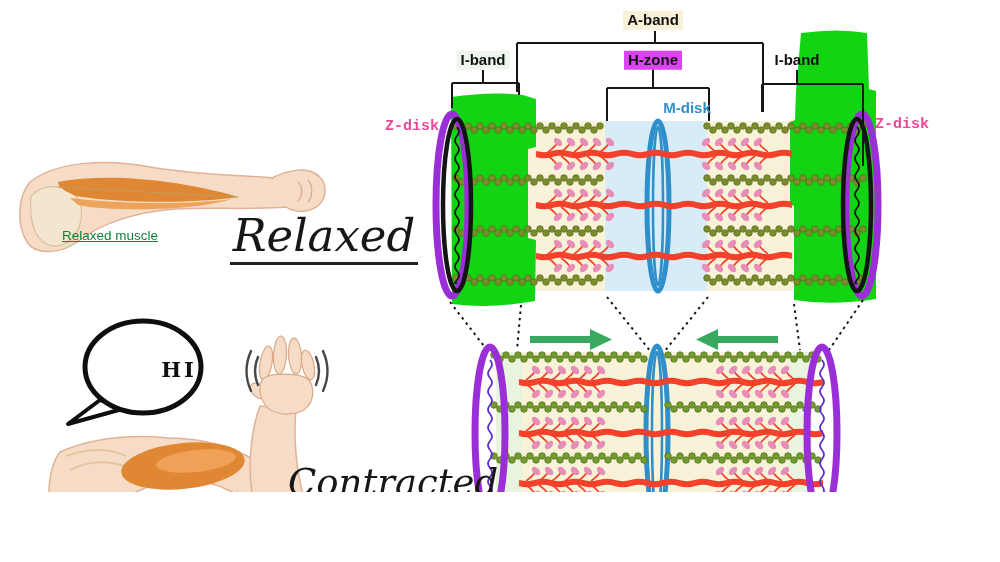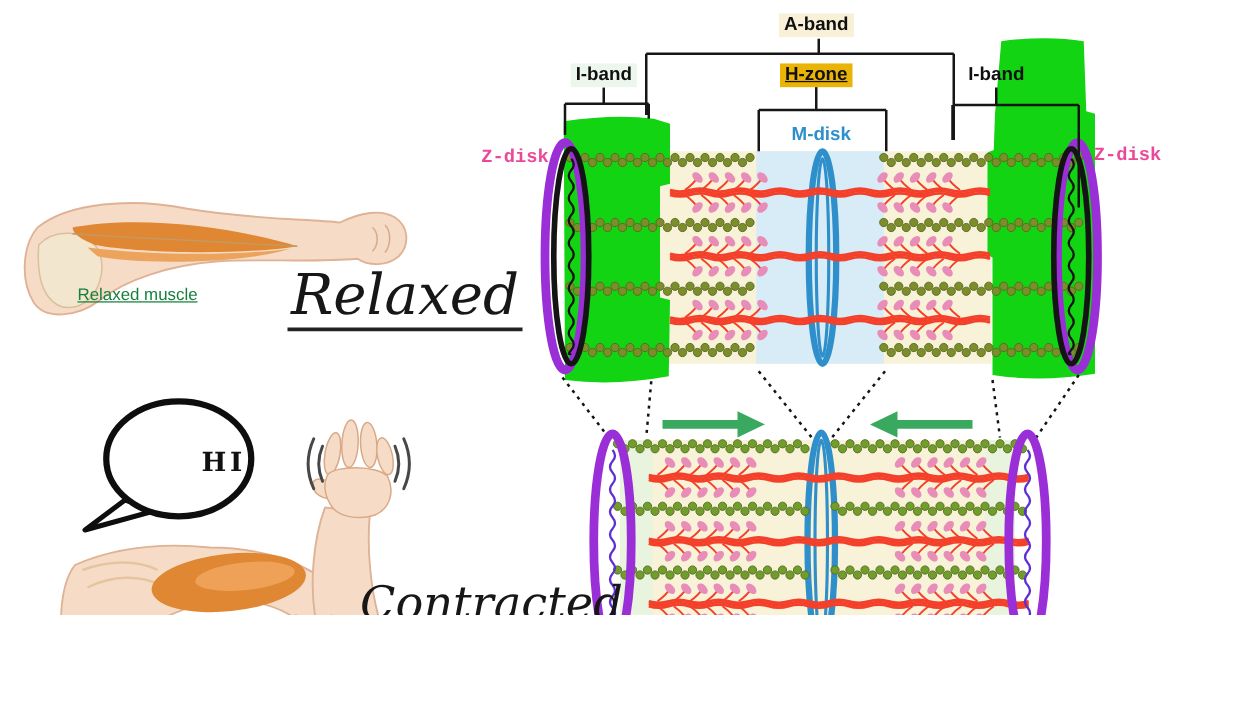--- a/index.html
+++ b/index.html
@@ -806,23 +806,23 @@
       </g>
 
     <path class="bracket" d="M 655,31 V 43 M 517,43 H 763 M 517,43 V 92 M 763,43 V 112
              M 483,70 V 83 M 452,83 H 519 M 452,83 V 108 M 519,83 V 95
              M 797,70 V 84 M 762,84 H 863 M 762,84 V 112 M 863,84 V 166
              M 653,68 V 88 M 607,88 H 709 M 607,88 V 121 M 709,88 V 121"></path>
   </svg>
 
   <div class="band-label" style="left:653px;top:20px;background:#f8f1d8;">A-band</div>
   <div class="band-label" style="left:483px;top:60px;background:#edf6ec;">I-band</div>
-  <div class="band-label" style="left:653px;top:60px;background:#eab308;text-decoration:underline;">H-zone</div>
+  <div class="band-label" style="left:653px;top:60px;background:#d946ef;">H-zone</div>
   <div class="band-label" style="left:797px;top:60px;">I-band</div>
-  <div class="band-label mlab" style="left:657px;top:108px;">M-disk</div>
+  <div class="band-label mlab" style="left:687px;top:108px;">M-disk</div>
   <div class="band-label zlab" style="left:412px;top:127px;">Z-disk</div>
   <div class="band-label zlab" style="left:902px;top:125px;">Z-disk</div>
 
   <div class="caption" style="left:127px;top:236px;width:130px;">Relaxed muscle</div>
 
   <div class="hand" style="left:230px;top:209px;width:188px;height:53px;font-size:45px;line-height:53px;">Relaxed</div>
   <div class="hand" style="left:288px;top:460px;width:192px;height:46px;font-size:37px;line-height:46px;">Contracted</div>
 
   <div class="bubble-text" style="left:143px;top:369px;margin-left:36px;">HI</div>
 </div>

